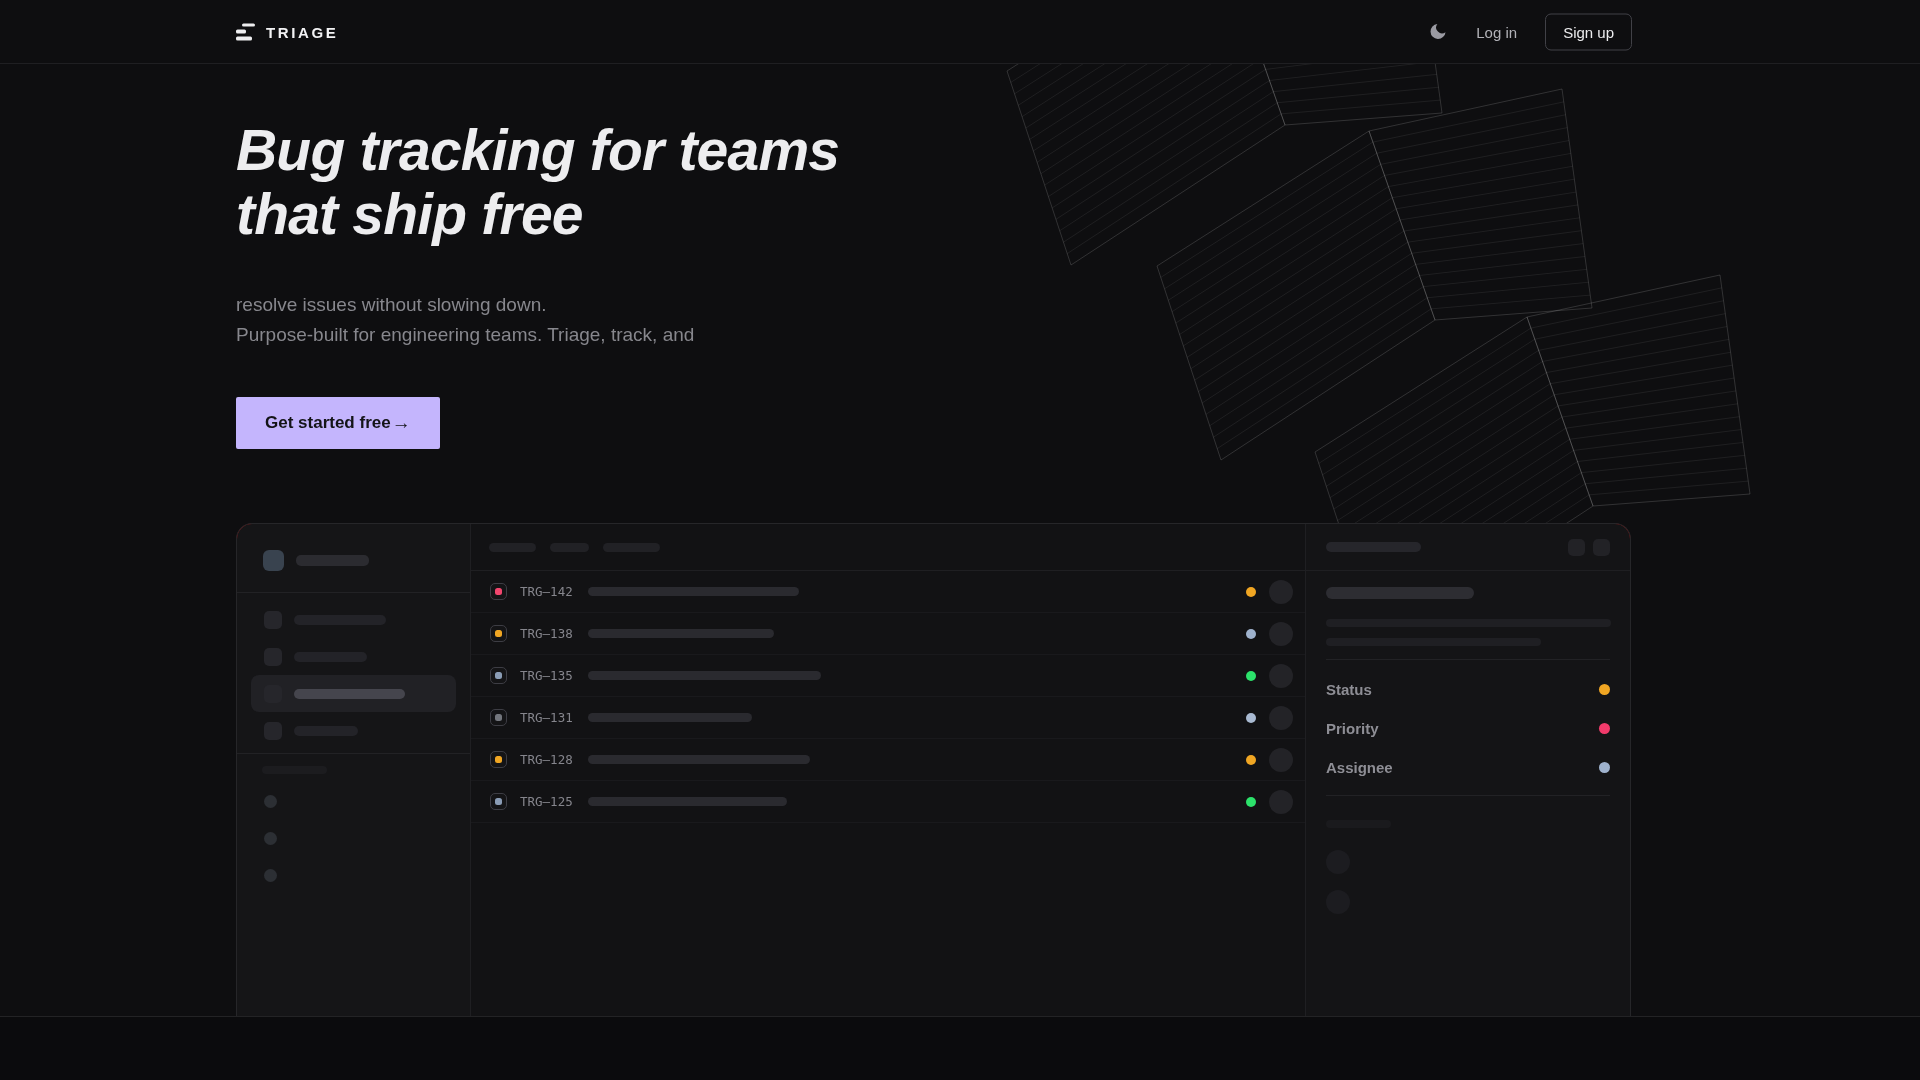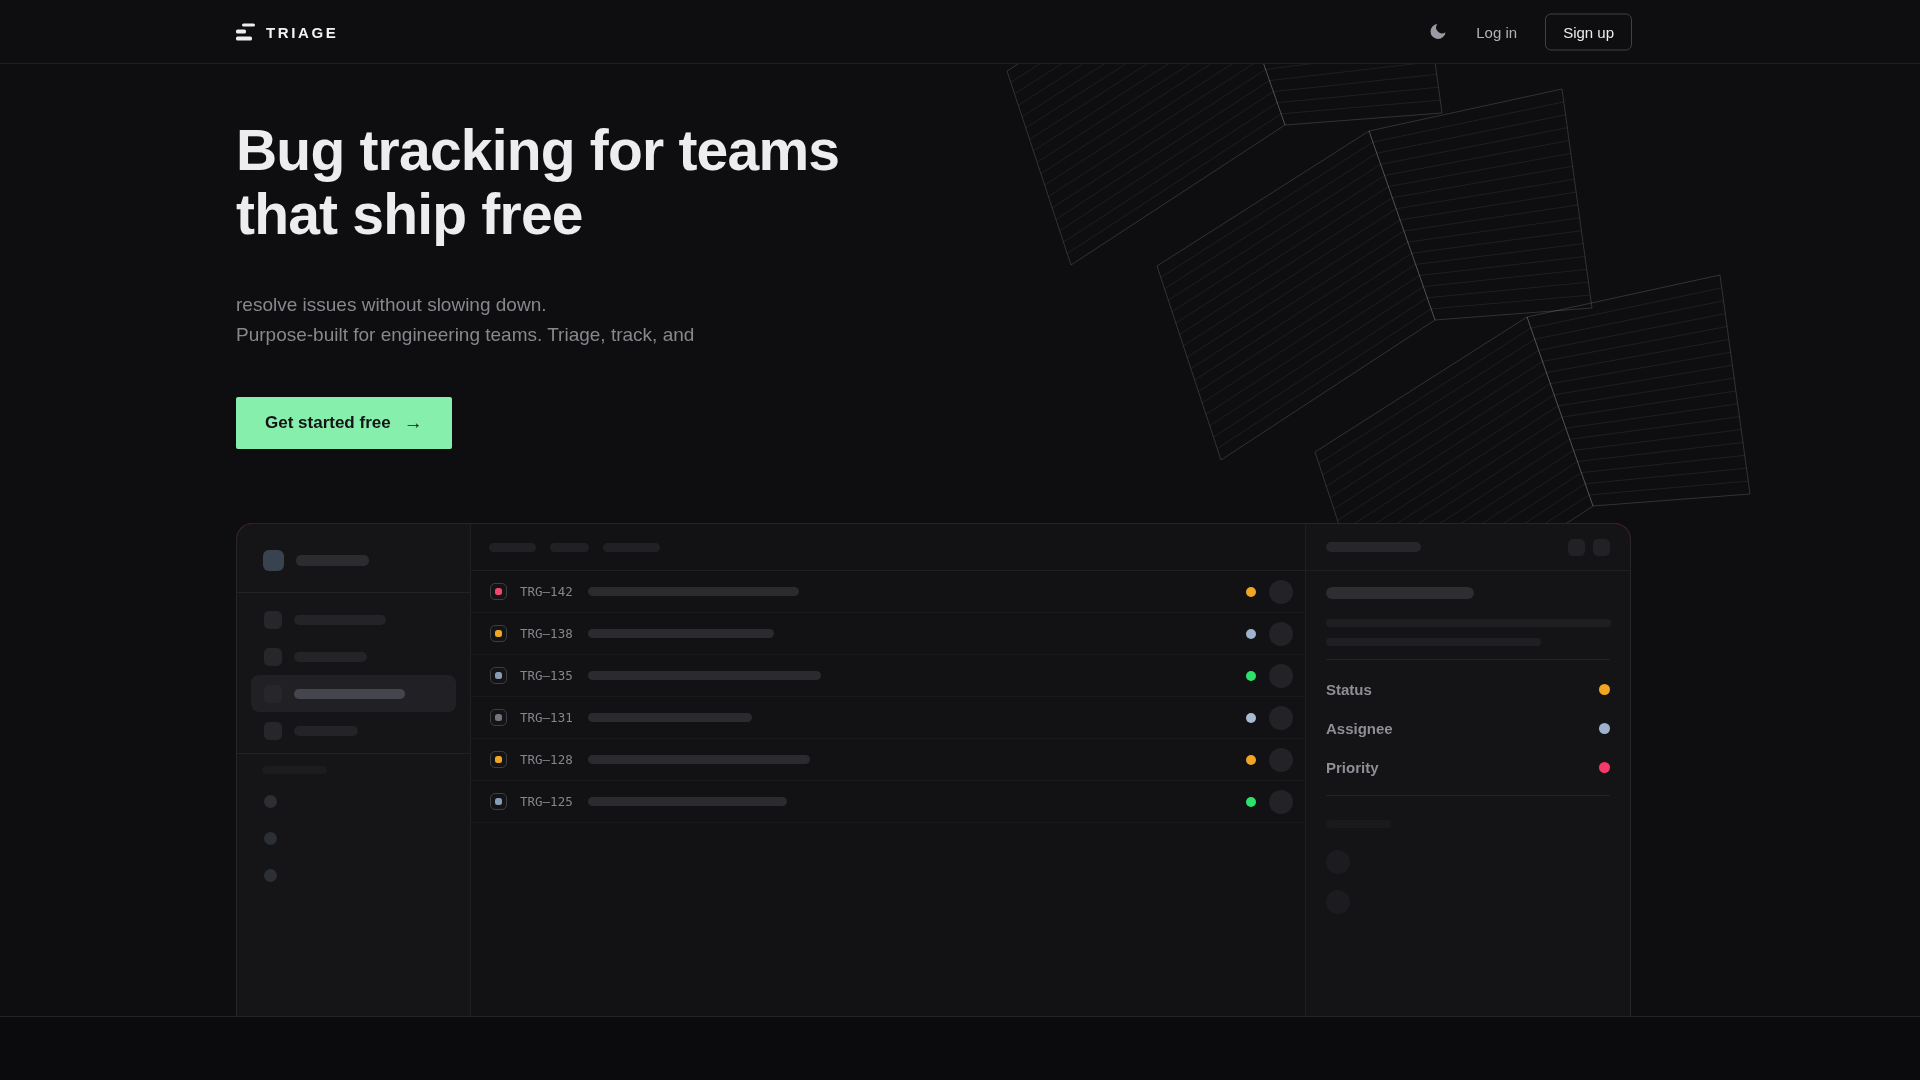--- a/index.html
+++ b/index.html
@@ -29,27 +29,27 @@
   .login-link { font-size:15px; color:#b2b2b8; cursor:pointer; background:none; border:none;
                 font-family:"Liberation Sans", sans-serif; }
   .signup-btn { font-size:15px; color:#ececee; background:transparent; border:1px solid #414147;
                 border-radius:6px; padding:9px 17px; cursor:pointer;
                 font-family:"Liberation Sans", sans-serif; }
 
   
   .hero-title { position:absolute; left:236px; top:118px; z-index:2;
                 font-size:57px; line-height:64px; font-weight:600;
                 letter-spacing:-0.8px; color:#ededef; }
-  .hero-title span { display:block; }
+  .hero-title span { display:block;font-style:italic; }
   .hero-sub { position:absolute; left:236px; top:290px; z-index:2;
               font-size:19px; line-height:30px; color:#87878d; }
   .hero-sub span { display:block; }
   .cta-btn { position:absolute; left:236px; top:397px; z-index:2; height:52px;
-             display:inline-flex; align-items:center; gap:13px; padding:0 29px;
-             background:#86efac; color:#141417; border:none; border-radius:2px;
+             display:inline-flex; align-items:center; gap:1px; padding:0 29px;
+             background:#c4b5fd; color:#141417; border:none; border-radius:2px;
              font-size:17px; font-weight:600; cursor:pointer;
              font-family:"Liberation Sans", sans-serif; }
   .cta-arrow { font-size:19px; font-weight:400; line-height:1; position:relative; top:-1px; }
 
   
   #wf { position:absolute; left:0; top:64px; z-index:0; pointer-events:none; }
 
   
   .mockup { position:absolute; left:236px; top:523px; width:1395px; height:493px;
             z-index:2; background:#b91c1c; border:1px solid #262629; border-bottom:none;
@@ -379,26 +379,26 @@
       <div class="dt-title"></div>
       <div class="dt-line1"></div>
       <div class="dt-line2"></div>
       <div class="dt-divider"></div>
 
       <div class="prop-row first">
         <span class="prop-label">Status</span>
         <span class="prop-dot" style="background: rgb(240, 166, 35);"></span>
       </div>
       <div class="prop-row">
+        <span class="prop-label">Priority</span>
+        <span class="prop-dot" style="background: rgb(242, 59, 107);"></span>
+      </div>
+      <div class="prop-row">
         <span class="prop-label">Assignee</span>
         <span class="prop-dot" style="background: rgb(159, 178, 205);"></span>
-      </div>
-      <div class="prop-row">
-        <span class="prop-label">Priority</span>
-        <span class="prop-dot" style="background: rgb(242, 59, 107);"></span>
       </div>
 
       <div class="dt-divider2"></div>
       <div class="dt-sec-bar"></div>
       <div class="dt-circle c1"></div>
       <div class="dt-circle c2"></div>
     </div>
   </div>
 </div>
 

